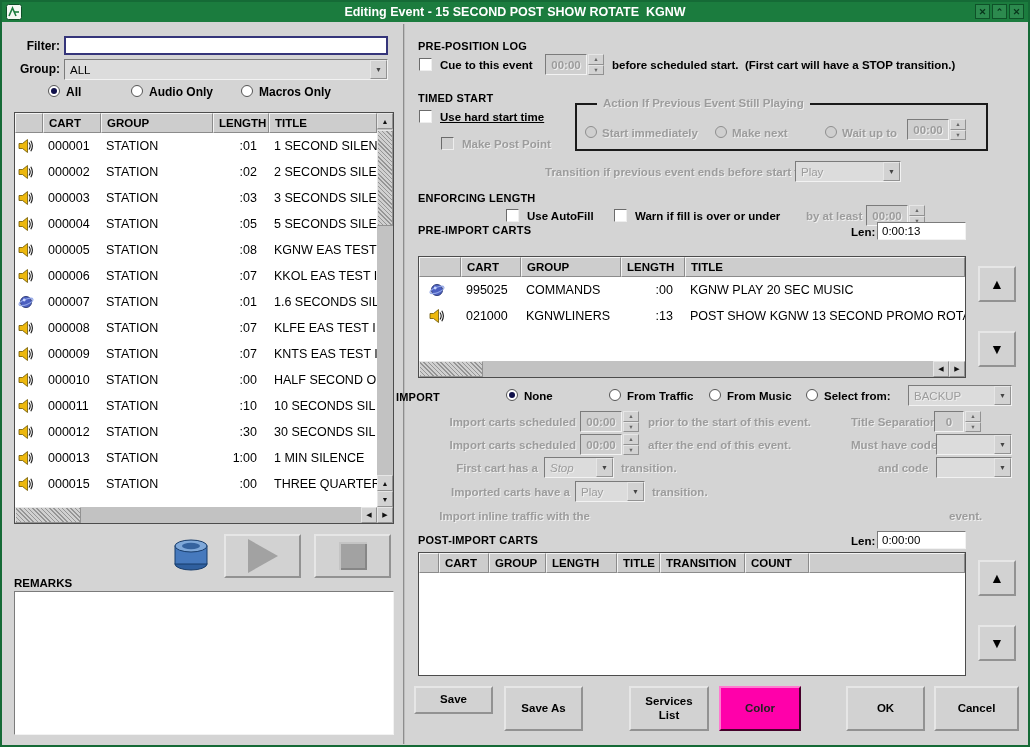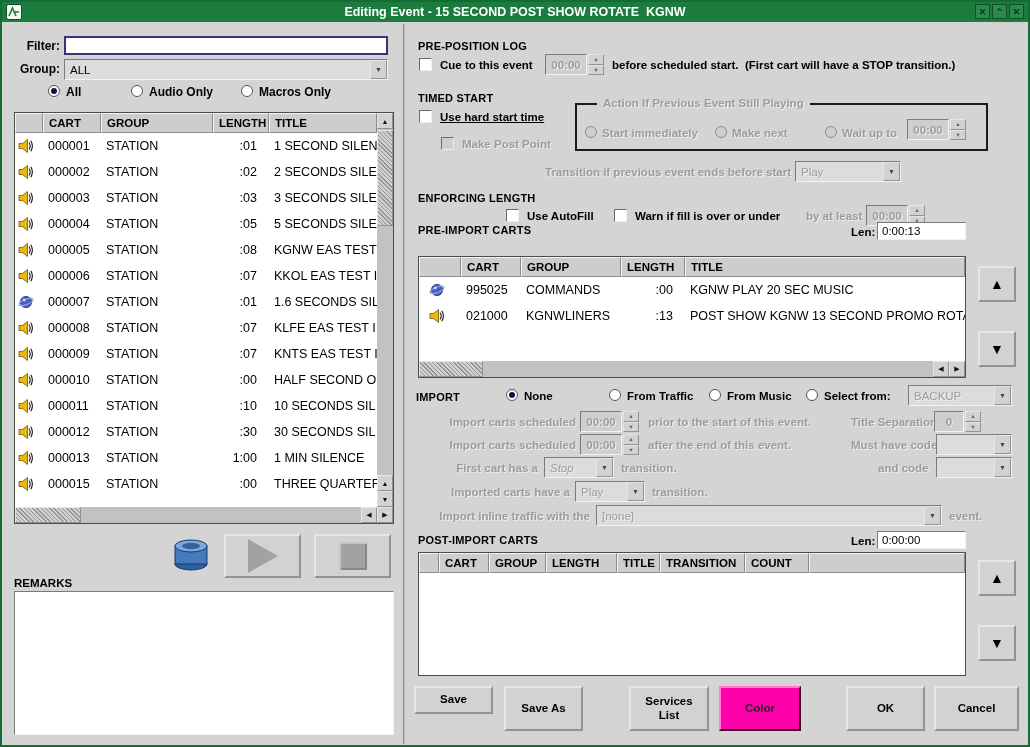--- a/index.html
+++ b/index.html
@@ -511,21 +511,21 @@
       <div class="sc-btn" style="right:0;top:0;">▶</div>
     </div>
   </div>
   <div class="arrowbtn" style="left:978px;top:266px;">
       <span>▲</span>
     </div>
   <div class="arrowbtn" style="left:978px;top:331px;">
       <span>▼</span>
     </div>
 
-  <div class="sec" style="left:416px;top:391px;text-align:right;">IMPORT</div>
+  <div class="sec" style="left:396px;top:391px;text-align:right;">IMPORT</div>
   <span class="radio checked" style="left:506px;top:389px;"></span>
   <div class="lbl" style="left:524px;top:390px;">None</div>
   <span class="radio" style="left:609px;top:389px;"></span>
   <div class="lbl" style="left:627px;top:390px;">From Traffic</div>
   <span class="radio" style="left:709px;top:389px;"></span>
   <div class="lbl" style="left:727px;top:390px;">From Music</div>
   <span class="radio" style="left:806px;top:389px;"></span>
   <div class="lbl" style="left:824px;top:390px;">Select from:</div>
   <div class="combo dis" style="left:908px;top:385px;width:104px;">
     <div class="val">BACKUP</div>
@@ -578,24 +578,20 @@
   </div>
 
   <div class="lbl dis" style="left:438px;top:486px;width:132px;text-align:right;">Imported carts have a</div>
   <div class="combo dis" style="left:575px;top:481px;width:70px;">
     <div class="val">Play</div>
     <div class="arrow">▼</div>
   </div>
   <div class="lbl dis" style="left:652px;top:486px;">transition.</div>
 
   <div class="lbl dis" style="left:428px;top:510px;width:162px;text-align:right;">Import inline traffic with the</div>
-  <div class="combo dis" style="left:596px;top:505px;width:346px;">
-    <div class="val">[none]</div>
-    <div class="arrow">▼</div>
-  </div>
   <div class="lbl dis" style="left:949px;top:510px;">event.</div>
 
   <div class="sec" style="left:418px;top:534px;">POST-IMPORT CARTS</div>
   <div class="lbl" style="left:851px;top:535px;">Len:</div>
   <div class="field" style="left:877px;top:531px;width:89px;height:18px;">0:00:00</div>
 
   <div class="datatable" style="left:418px;top:552px;width:548px;height:124px;">
     <div class="thead post-cols" style="width:546px;">
       <div class="th"></div>
       <div class="th">CART</div>

